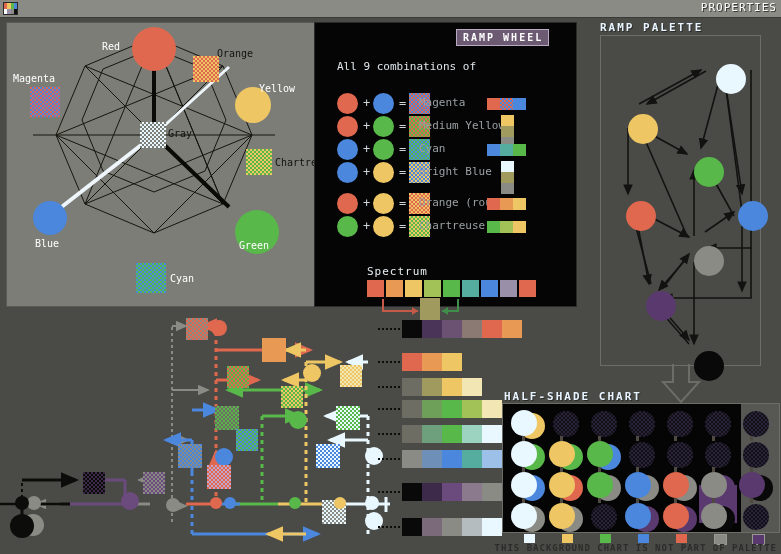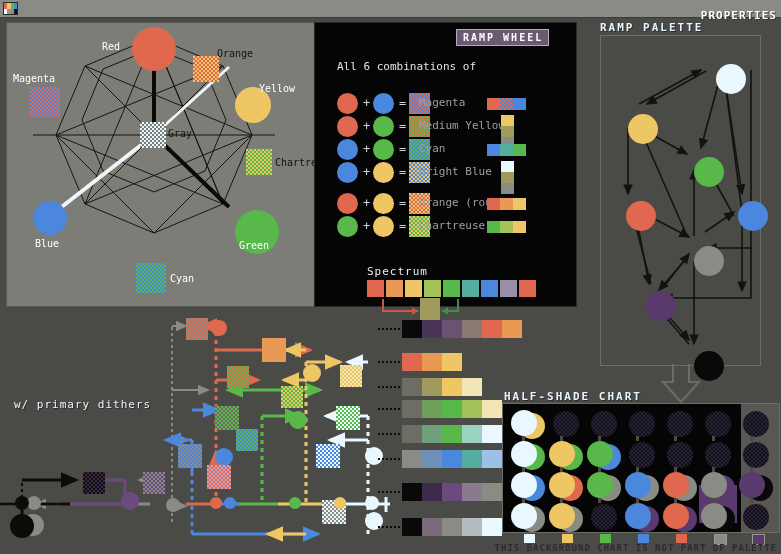--- a/index.html
+++ b/index.html
@@ -11,21 +11,21 @@
   
   .titlebar{position:absolute;left:0;top:0;width:781px;height:17px;
     background:#8b8b85;border-bottom:1px solid #3a3a36;
     display:flex;align-items:center;}
   .tb-icon{width:13px;height:11px;margin-left:3px;margin-right:5px;
     border:1px solid #2a2a28;display:grid;
     grid-template-columns:repeat(4,1fr);grid-template-rows:repeat(2,1fr);}
   .tb-icon i{display:block;}
   .tb-title{font-size:11px;font-weight:bold;color:#1d1d1b;letter-spacing:1px;
     white-space:nowrap;}
-  .tb-props{position:absolute;right:4px;top:9px;font-size:11px;font-weight:bold;
+  .tb-props{position:absolute;right:4px;top:1px;font-size:11px;font-weight:normal;
     color:#ffffff;letter-spacing:1px;text-shadow:1px 1px 0 #3a3a36;}
 
   
   .panel-label{position:absolute;font-size:11px;font-weight:bold;color:#e8f4ff;
     letter-spacing:2px;text-shadow:1px 1px 0 #2b2b28;white-space:nowrap;}
   .tag{position:absolute;font-size:10px;font-weight:bold;color:#ffffff;
     letter-spacing:2px;background:#6b5a72;border:1px solid #b9a9c4;
     padding:2px 5px 2px 6px;white-space:nowrap;}
 
   
@@ -129,21 +129,21 @@
     <div class="swatch dith" style="left:23px;top:64px;width:30px;height:30px;--a:#4b87dd;--b:#e0684f;"></div>
     <div class="lbl" style="left:6px;top:50px;">Magenta</div>
 
     <div class="swatch dith" style="left:133px;top:99px;width:26px;height:26px;--a:#e9f7ff;--b:#7d7d77;"></div>
     <div class="lbl sm dark" style="left:161px;top:105px;">Gray</div>
   </div>
 
   <div id="combo-panel">
     <div class="tag" style="left:141px;top:6px;">RAMP WHEEL</div>
     <div class="combo-head">
-      <div>All 6 combinations of</div>
+      <div>All 9 combinations of</div>
     </div>
     <div id="combo-rows">
         <div class="combo-row" style="top: 70px;">
     <div class="dot" style="left:22px;background:#e0684f;"></div>
     <div class="op" style="left:48px;">+</div>
     <div class="dot" style="left:58px;background:#4b87dd;"></div>
     <div class="op" style="left:84px;">=</div>
     <div class="mix" style="left:94px;background-image:linear-gradient(45deg,#e0684f 25%,transparent 25%,transparent 75%,#e0684f 75%),linear-gradient(45deg,#e0684f 25%,transparent 25%,transparent 75%,#e0684f 75%);background-size:4px 4px;background-position:0 0,2px 2px;background-color:#4b87dd;"></div>
     <div class="cname">Magenta</div>
           <div style="position: absolute; left: 172px; top: 0px;">
@@ -282,21 +282,20 @@
         <div style="position: absolute; left: 93px; top: 210px; width: 30px; height: 30px; border-radius: 50%; background: rgb(139, 139, 133);"></div>
         <div style="position: absolute; left: 45px; top: 255px; width: 30px; height: 30px; border-radius: 50%; background: rgb(90, 58, 110);"></div>
         <div style="position: absolute; left: 93px; top: 315px; width: 30px; height: 30px; border-radius: 50%; background: rgb(9, 9, 9);"></div>
       </div>
   </div>
 
   <svg width="60" height="42" style="left:655px;top:364px;">
     <path d="M18,0 L18,18 L8,18 L26,38 L44,18 L34,18 L34,0" fill="none" stroke="#6d6d67" stroke-width="2"></path>
   </svg>
 
-  <div class="panel-label" style="left:14px;top:398px;font-size:11px;font-weight:normal;letter-spacing:1px;">w/ primary dithers</div>
 
   <svg width="420" height="240" style="left:0px;top:312px;">
     <defs>
       <marker id="a-gray" markerWidth="6" markerHeight="6" refX="5" refY="2.6" orient="auto">
           <path d="M0,0 L6,2.6 L0,5.2 z" fill="#8b8b85"></path>
         </marker>
       <marker id="a-red" markerWidth="6" markerHeight="6" refX="5" refY="2.6" orient="auto">
           <path d="M0,0 L6,2.6 L0,5.2 z" fill="#e0684f"></path>
         </marker>
       <marker id="a-grn" markerWidth="6" markerHeight="6" refX="5" refY="2.6" orient="auto">

